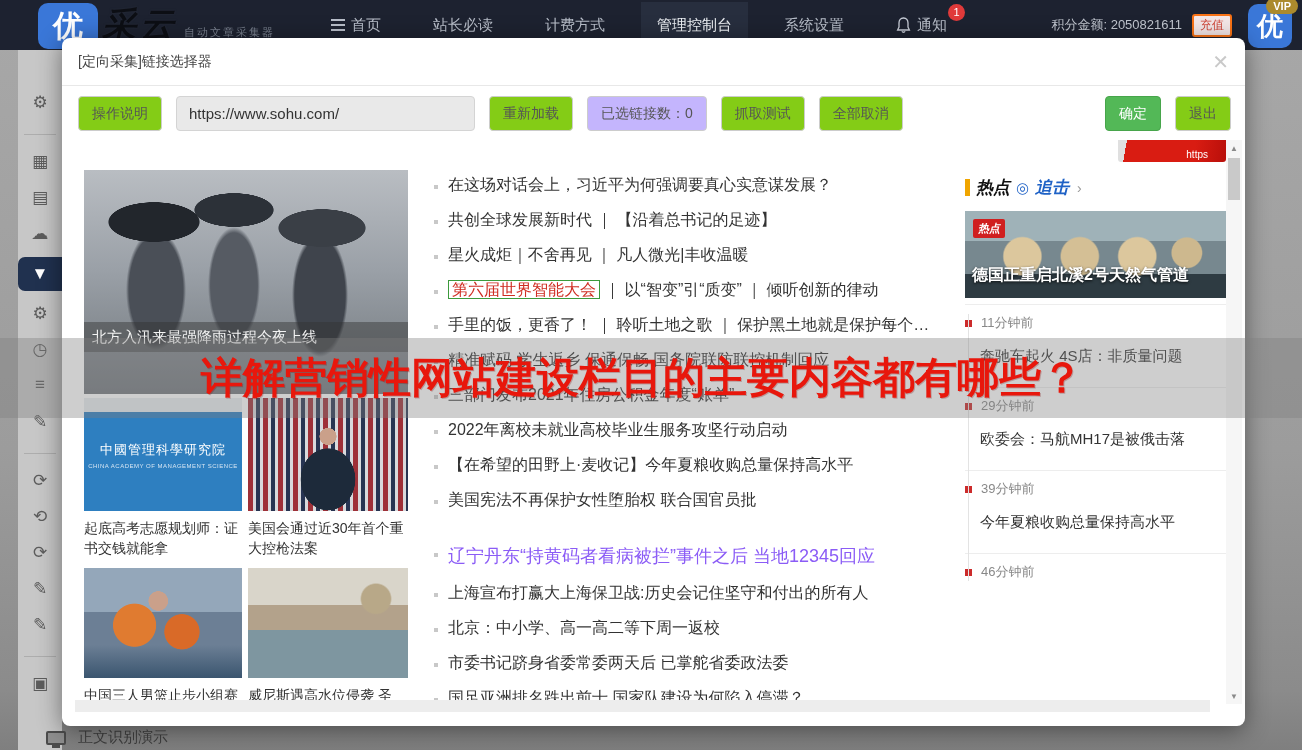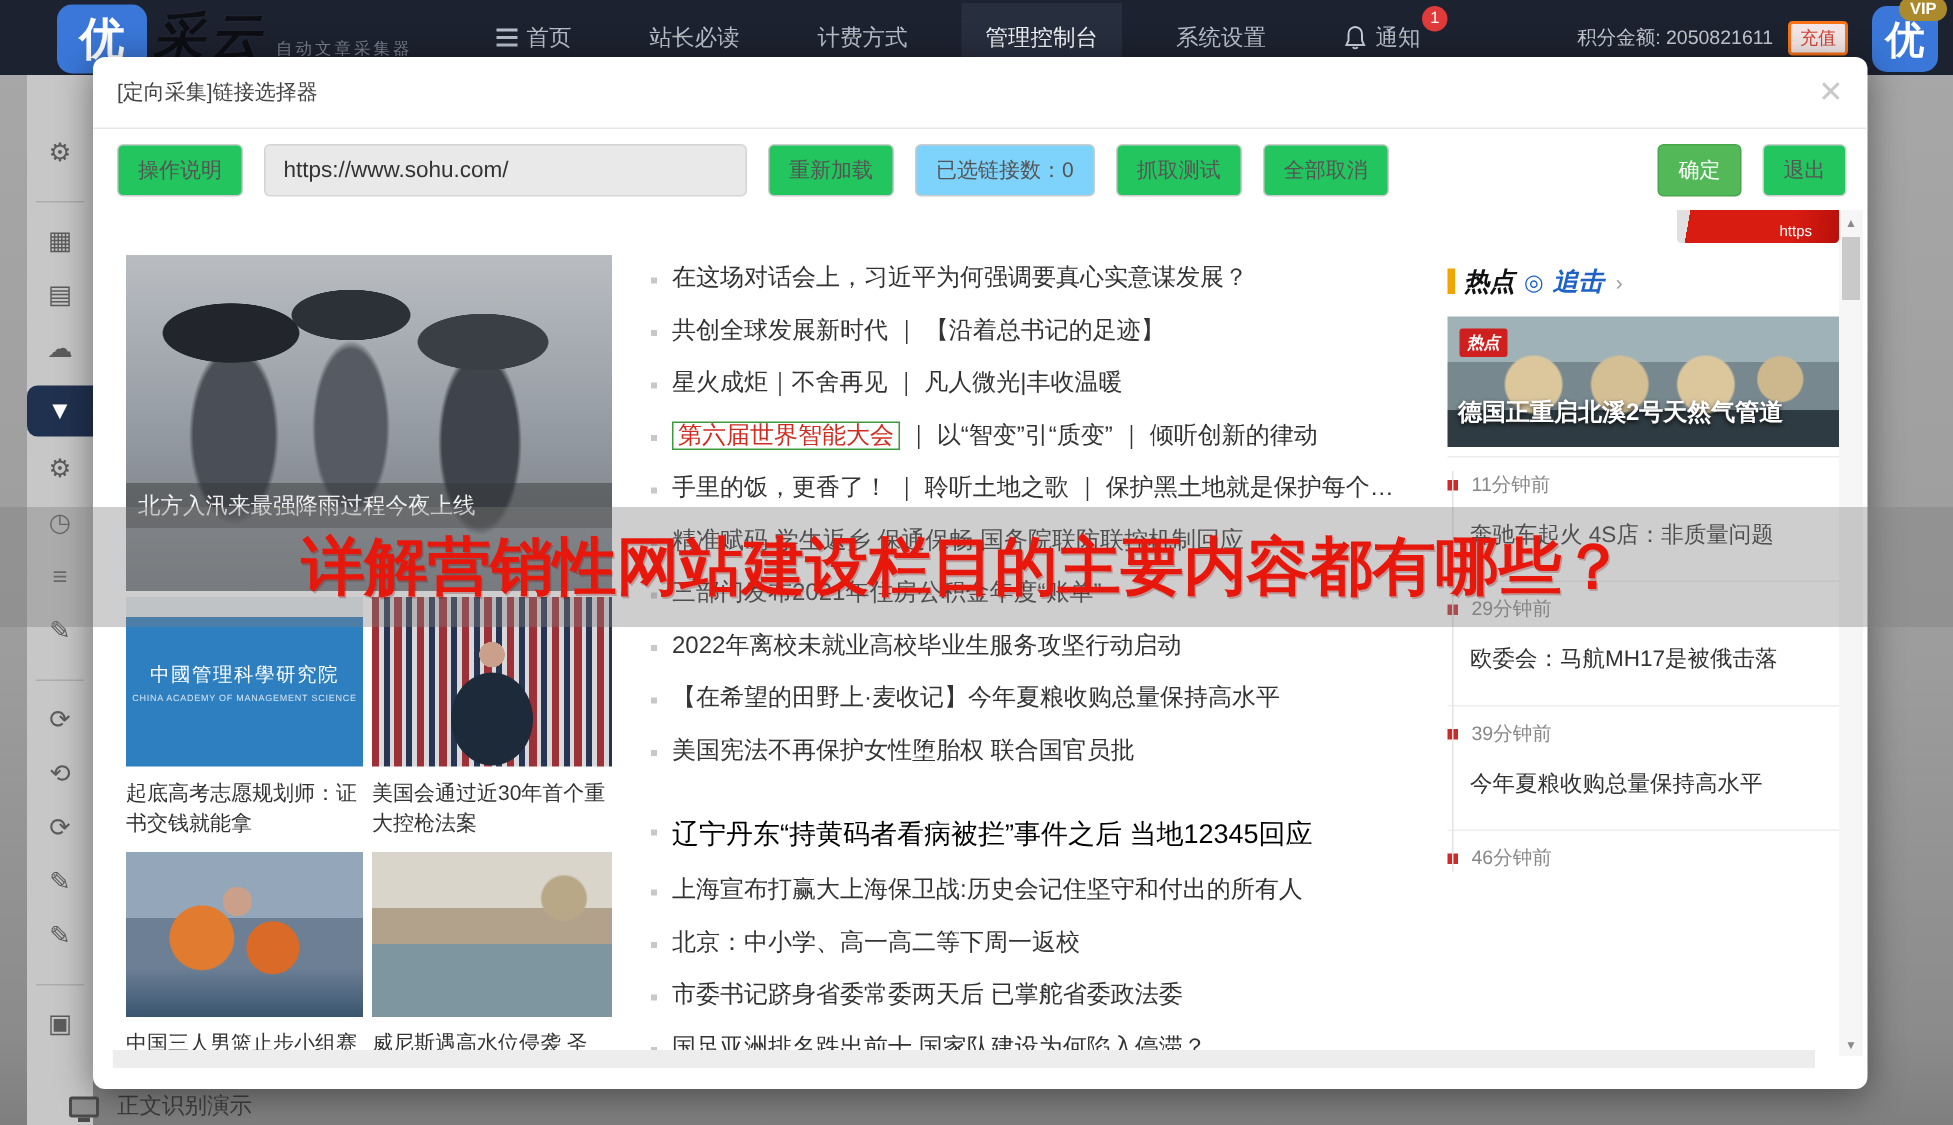--- a/index.html
+++ b/index.html
@@ -35,25 +35,25 @@
   .footer-demo { position:absolute; left:46px; top:728px; display:flex; align-items:center; gap:12px; color:#3f3f3f; font-size:15px; z-index:2; cursor:pointer; }
   .monitor { width:20px; height:14px; border:2px solid #4c4c4c; border-radius:2px; position:relative; background:#8f8f8f; }
   .monitor::after { content:""; position:absolute; left:4px; bottom:-5px; width:8px; height:3px; background:#4c4c4c; }
 
   
   .modal { position:absolute; left:62px; top:38px; width:1183px; height:688px; background:#fff; border-radius:8px; box-shadow:0 4px 24px rgba(0,0,0,.45); z-index:40; }
   .modal-head { height:48px; display:flex; align-items:center; padding:0 16px; border-bottom:1px solid #e8e8e8; }
   .modal-title { font-size:14px; color:#444; }
   .modal-close { margin-left:auto; color:#c9c9c9; font-size:20px; cursor:pointer; line-height:1; }
   .toolbar { display:flex; align-items:center; padding:10px 14px 10px 16px; gap:14px; }
-  .btn { height:35px; padding:0 13px; background:#22c55e; border:1px solid #ccc; border-radius:4px; color:#555; font-size:14px; cursor:pointer; white-space:nowrap; font-family:inherit; }
-  .btn.disabled { background:#7dd3fc; cursor:default; }
+  .btn { height:35px; padding:0 13px; background:#84cc16; border:1px solid #ccc; border-radius:4px; color:#555; font-size:14px; cursor:pointer; white-space:nowrap; font-family:inherit; }
+  .btn.disabled { background:#c4b5fd; cursor:default; }
   .btn.green { background:var(--accent-green,#53b857); border-color:#47a54b; color:#fff; }
   .spacer { flex:1; }
-  .url-input { width:322px; height:35px; background:#e9e9e9; border:1px solid #d4d4d4; border-radius:4px; padding:0 12px; font-size:15px; color:#333; font-family:inherit; }
+  .url-input { width:299px; height:35px; background:#e9e9e9; border:1px solid #d4d4d4; border-radius:4px; padding:0 12px; font-size:15px; color:#333; font-family:inherit; }
 
   
   .webview { position:absolute; left:13px; right:3px; top:102px; bottom:14px; background:#fff; overflow:hidden; }
   .page { position:absolute; left:0; top:0; right:16px; bottom:0; }
   .banner { position:absolute; top:0; left:1043px; width:108px; height:22px; background:linear-gradient(100deg,#e0e0e0 0 8%,#d91c12 8% 70%,#b80f0a 100%); color:#fff; font-size:10px; display:flex; align-items:flex-end; justify-content:flex-end; padding:0 18px 2px 0; border-radius:0 0 3px 3px; }
 
   
   .hero { position:absolute; left:9px; top:30px; width:324px; height:224px; background:
       radial-gradient(ellipse 46px 20px at 70px 52px, #22262c 0 98%, transparent 100%),
       radial-gradient(ellipse 40px 17px at 150px 40px, #2c3138 0 98%, transparent 100%),
@@ -82,21 +82,21 @@
       linear-gradient(180deg,#94a7ba 0 40%,#6c7f95 40% 70%,#3a556f 100%); }
   .ph-venice { background:
       radial-gradient(circle 16px at 80% 28%, #b8a888 0 90%, transparent 100%),
       linear-gradient(180deg,#d9d5ca 0 34%,#b3a28b 34% 56%,#7e96a0 56% 100%); }
 
   
   .news { position:absolute; left:357px; top:28px; width:534px; list-style:none; }
   .news li { position:relative; font-size:16px; color:#333; padding:7px 0 7px 16px; cursor:pointer; white-space:nowrap; }
   .news li::before { content:""; position:absolute; left:2px; top:17px; width:4px; height:4px; background:#c8c8c8; }
   .news li.gap { margin-top:18px; }
-  .news li.big { font-size:18px; color:#000000; padding:8px 0 8px 16px; }
+  .news li.big { font-size:18px; color:#8b5cf6; padding:8px 0 8px 16px; }
   .hl-box { color:#cf2d21; border:1px solid #3c9a3c; padding:0 3px; }
 
   
   .hot { position:absolute; left:890px; top:36px; width:261px; }
   .hot-head { display:flex; align-items:center; gap:6px; cursor:pointer; }
   .ybar { width:5px; height:17px; background:var(--hot-yellow,#f0a500); }
   .hot-b { font-size:17px; font-weight:bold; font-style:italic; color:#111; }
   .hot-target { color:var(--hot-blue,#1f62c6); font-size:15px; font-weight:bold; }
   .hot-blue { font-size:17px; font-weight:bold; font-style:italic; color:var(--hot-blue,#1f62c6); }
   .hot-arrow { color:#999; font-size:14px; margin-left:2px; }

